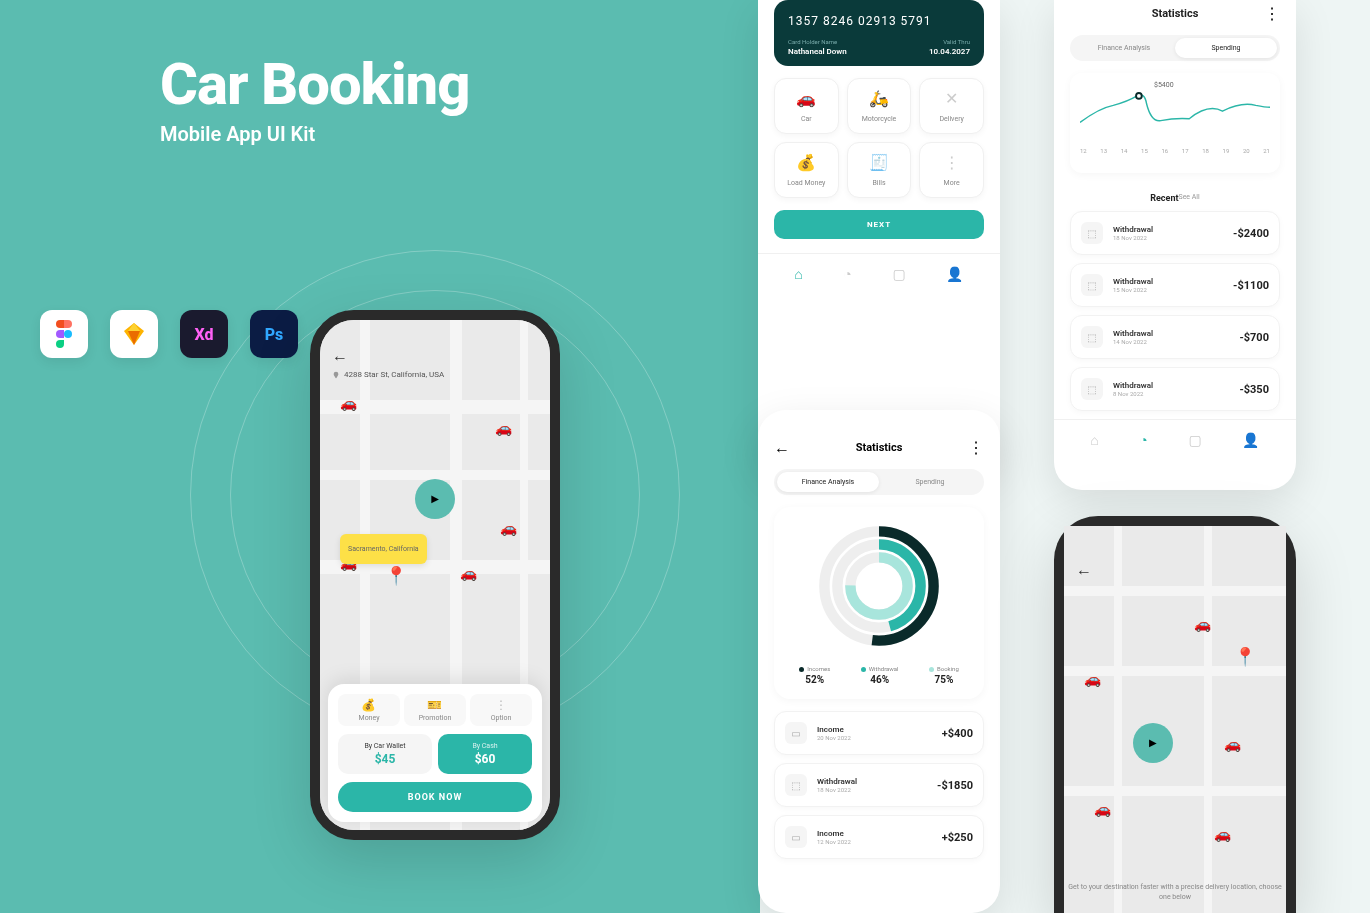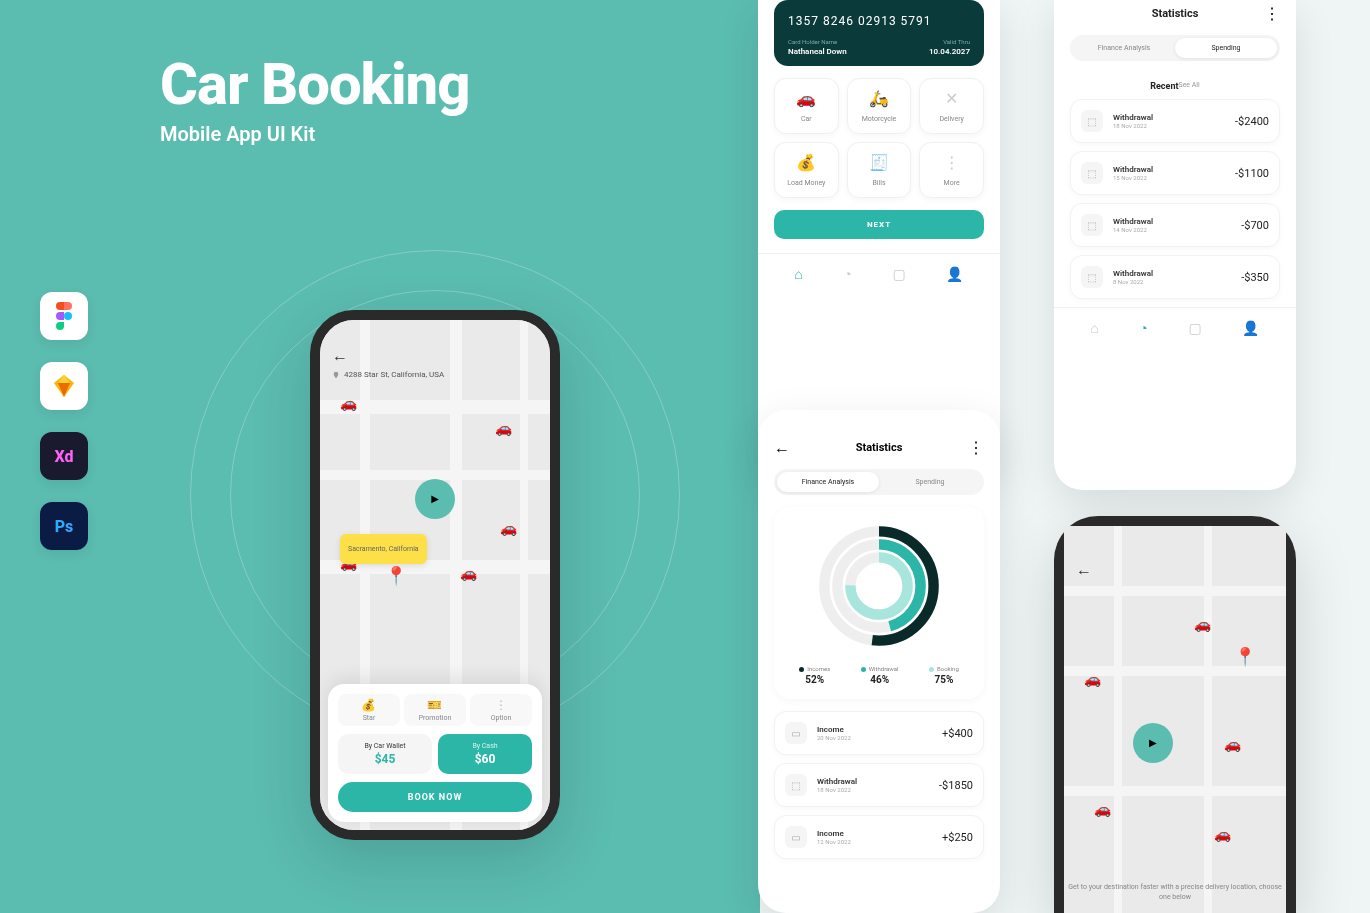--- a/index.html
+++ b/index.html
@@ -1,21 +1,21 @@
 <!DOCTYPE html>
 <html><head>
 <meta charset="utf-8">
 <style>
 *{margin:0;padding:0;box-sizing:border-box;font-family:-apple-system,BlinkMacSystemFont,"Segoe UI",Roboto,sans-serif}
 body{background:#eef5f4;width:1370px;height:913px;position:relative;overflow:hidden}
 .teal-bg{position:absolute;left:0;top:0;width:760px;height:913px;background:#5bbcb0}
 .title{position:absolute;left:160px;top:50px;color:#fff}
 .title h1{font-size:58px;font-weight:800;letter-spacing:-1px}
 .title p{font-size:20px;font-weight:600;margin-top:4px}
-.tool-icons{position:absolute;left:40px;top:292px;display:flex;flex-direction:column;gap:22px}
+.tool-icons{position:absolute;left:40px;top:310px;display:flex;flex-direction:row;gap:22px}
 .tool-icon{width:48px;height:48px;background:#fff;border-radius:12px;display:flex;align-items:center;justify-content:center;box-shadow:0 4px 12px rgba(0,0,0,.08)}
 .tool-icon.dark{background:#1a1a2e}
 .tool-icon.blue{background:#0b1c44}
 .phone{position:absolute;border-radius:44px;background:#fff;box-shadow:0 20px 60px rgba(0,0,0,.15)}
 .phone-main{left:310px;top:310px;width:250px;height:530px;border:10px solid #2a2a2a;background:#e8e8e8}
 .phone-main .notch{position:absolute;top:0;left:50%;transform:translateX(-50%);width:100px;height:20px;background:#2a2a2a;border-radius:0 0 14px 14px}
 .ring{position:absolute;border-radius:50%;border:1px solid rgba(255,255,255,.25)}
 .ring1{left:230px;top:290px;width:410px;height:410px}
 .ring2{left:190px;top:250px;width:490px;height:490px}
 .phone-inner{position:absolute;inset:0;border-radius:34px;overflow:hidden}
@@ -73,21 +73,21 @@
 .chart-svg{width:100%;height:60px}
 .chart-x{display:flex;justify-content:space-between;font-size:6px;color:#aaa}
 .recent-hdr{display:flex;justify-content:center;padding:8px 18px;font-size:9px}
 .recent-hdr b{color:#222}
 .recent-hdr span{color:#999;font-size:7px}
 .txn{margin:0 16px 8px;background:#fff;border:1px solid #f2f2f2;border-radius:12px;padding:10px;display:flex;align-items:center;gap:10px;box-shadow:0 2px 6px rgba(0,0,0,.03)}
 .txn-ico{width:22px;height:22px;background:#f5f5f5;border-radius:6px;display:flex;align-items:center;justify-content:center;font-size:10px;color:#aaa;flex-shrink:0}
 .txn-info{flex:1}
 .txn-info h5{font-size:8px;font-weight:600;color:#333}
 .txn-info p{font-size:6px;color:#aaa}
-.txn-amt{font-size:11px;font-weight:400;color:#222}
+.txn-amt{font-size:11px;font-weight:700;color:#222}
 .txn-amt.pos{color:#222}
 
 .panel-stats-mid{left:758px;top:410px;width:242px;height:503px}
 .stats-hdr2{display:flex;align-items:center;justify-content:space-between;padding:28px 16px 12px}
 .donut-wrap{margin:8px 16px 12px;background:#fff;border-radius:16px;padding:14px 10px;box-shadow:0 2px 8px rgba(0,0,0,.04);text-align:center}
 .donut{width:130px;height:130px;margin:0 auto 10px}
 .leg{display:flex;justify-content:space-around}
 .leg-item{text-align:center}
 .leg-dot{display:inline-block;width:5px;height:5px;border-radius:50%;margin-right:3px;vertical-align:middle}
 .leg-lbl{font-size:6px;color:#888}
@@ -158,21 +158,21 @@
     <span class="car-mark" style="left:180px;top:200px">🚗</span>
     <span class="car-mark" style="left:20px;top:235px">🚗</span>
     <span class="car-mark" style="left:140px;top:245px">🚗</span>
     <div class="pin-center"></div>
     <div class="loc-label">Sacramento, California</div>
     <span class="loc-pin">📍</span>
     <div class="bottom-card">
       <div class="pay-row">
         <div class="pay-opt">
             <div class="ico">💰</div>
-            <div class="lbl">Star</div>
+            <div class="lbl">Money</div>
           </div>
         <div class="pay-opt">
             <div class="ico">🎫</div>
             <div class="lbl">Promotion</div>
           </div>
         <div class="pay-opt">
             <div class="ico">⋮</div>
             <div class="lbl">Option</div>
           </div>
       </div>
@@ -240,20 +240,39 @@
 
 <div class="panel panel-stats-top">
   <div class="stats-hdr">
     <span style="color:transparent">←</span>
     <h3>Statistics</h3>
     <span>⋮</span>
   </div>
   <div class="seg">
     <div class="seg-btn">Finance Analysis</div>
     <div class="seg-btn on">Spending</div>
+  </div>
+  <div class="chart-line">
+    <div class="chart-val">$5400</div>
+    <svg class="chart-svg" viewBox="0 0 200 60">
+        <path d="M0 40 Q20 25 35 22 Q50 18 60 12 Q68 8 70 20 Q75 40 85 38 Q100 35 115 36 Q135 20 150 28 Q170 18 185 22 Q195 24 200 24" fill="none" stroke="#2bb6a8" stroke-width="1.5"></path>
+        <circle cx="62" cy="12" r="3" fill="#fff" stroke="#0a2a2a" stroke-width="2"></circle>
+      </svg>
+    <div class="chart-x">
+      <span>12</span>
+        <span>13</span>
+        <span>14</span>
+        <span>15</span>
+        <span>16</span>
+        <span>17</span>
+        <span>18</span>
+        <span>19</span>
+        <span>20</span>
+        <span>21</span>
+    </div>
   </div>
   <div class="recent-hdr">
       <b>Recent</b>
       <span>See All</span>
     </div>
   <div class="txn">
       <div class="txn-ico">⬚</div>
       <div class="txn-info">
         <h5>Withdrawal</h5>
         <p>18 Nov 2022</p>

